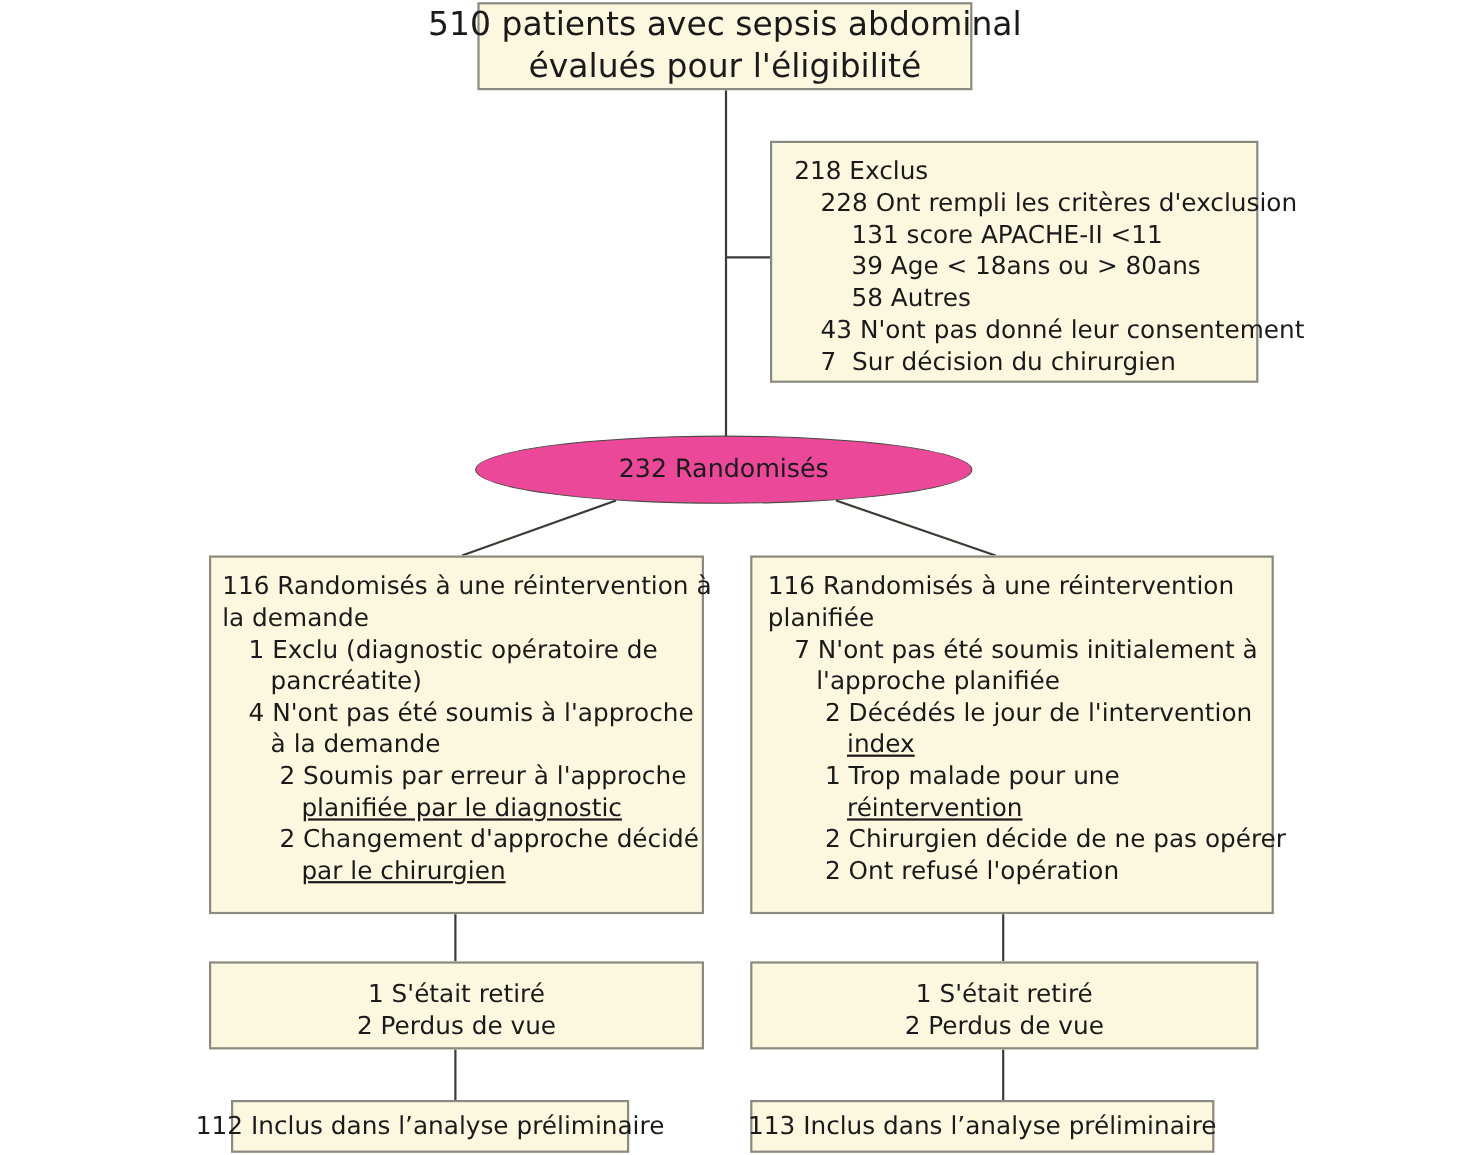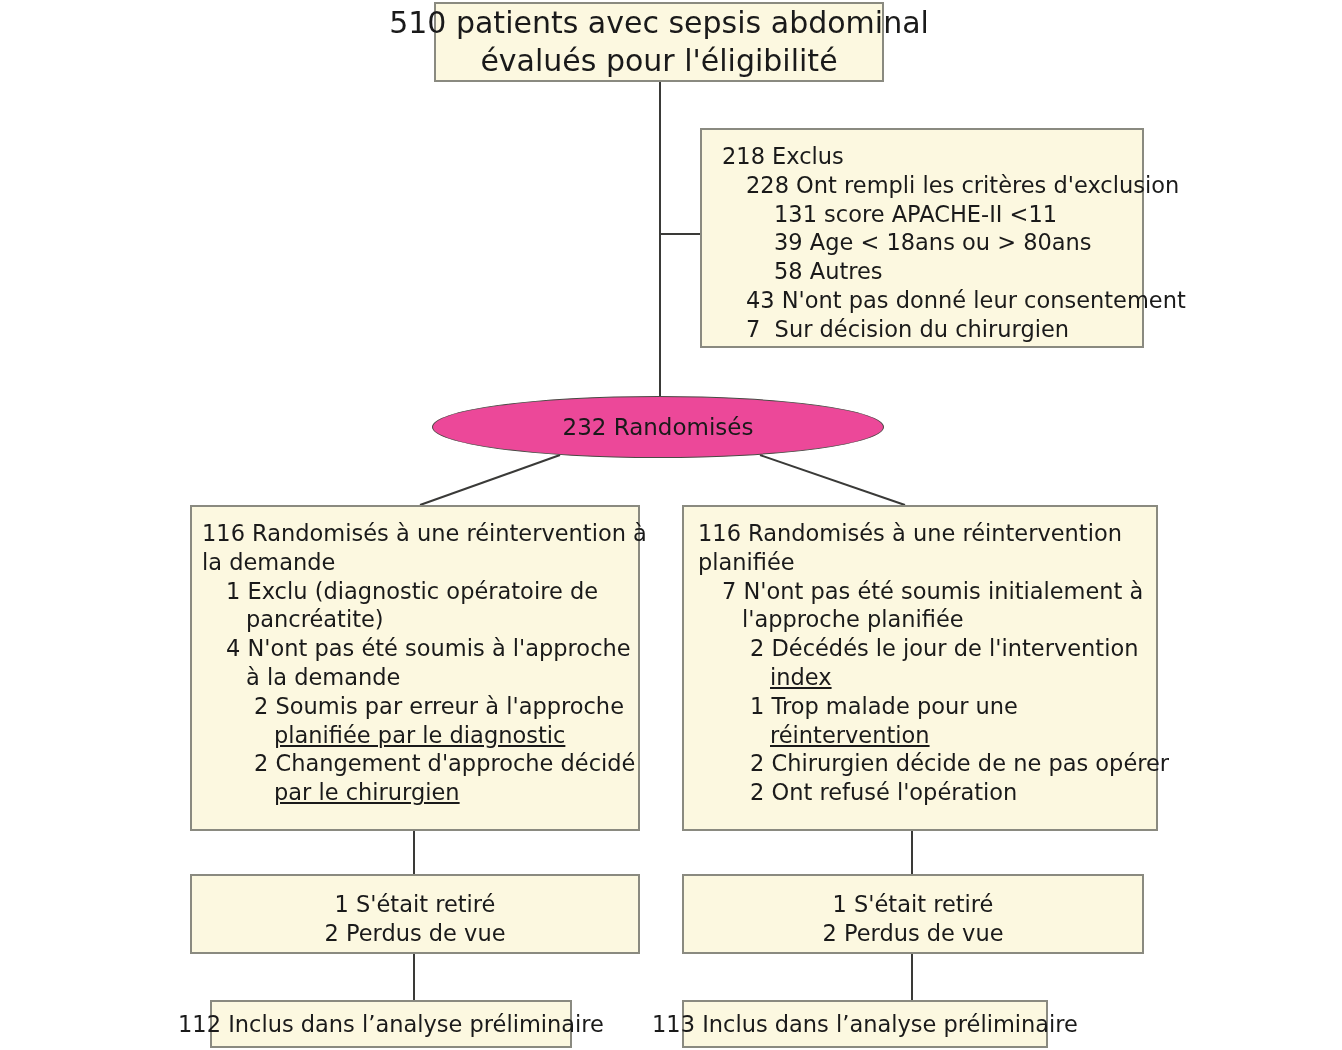--- a/index.html
+++ b/index.html
@@ -114,21 +114,21 @@
   #node-analysis-left {
     left: 190px; top: 1000px;
     width: 362px; height: 48px;
     display: flex; align-items: center; justify-content: center;
     font-size: 22.5px;
     margin-left: 20px;
   }
 
   #node-analysis-right {
     left: 682px; top: 1000px;
-    width: 366px; height: 48px;
+    width: 422px; height: 48px;
     display: flex; align-items: center; justify-content: center;
     font-size: 22.5px;
   }
 
   
   .i0 { padding-left: 4px; }
   .i1 { padding-left: 28px; }
   .i2 { padding-left: 56px; }
   .cont1 { padding-left: 48px; }
   .cont2 { padding-left: 76px; text-decoration: underline; }

